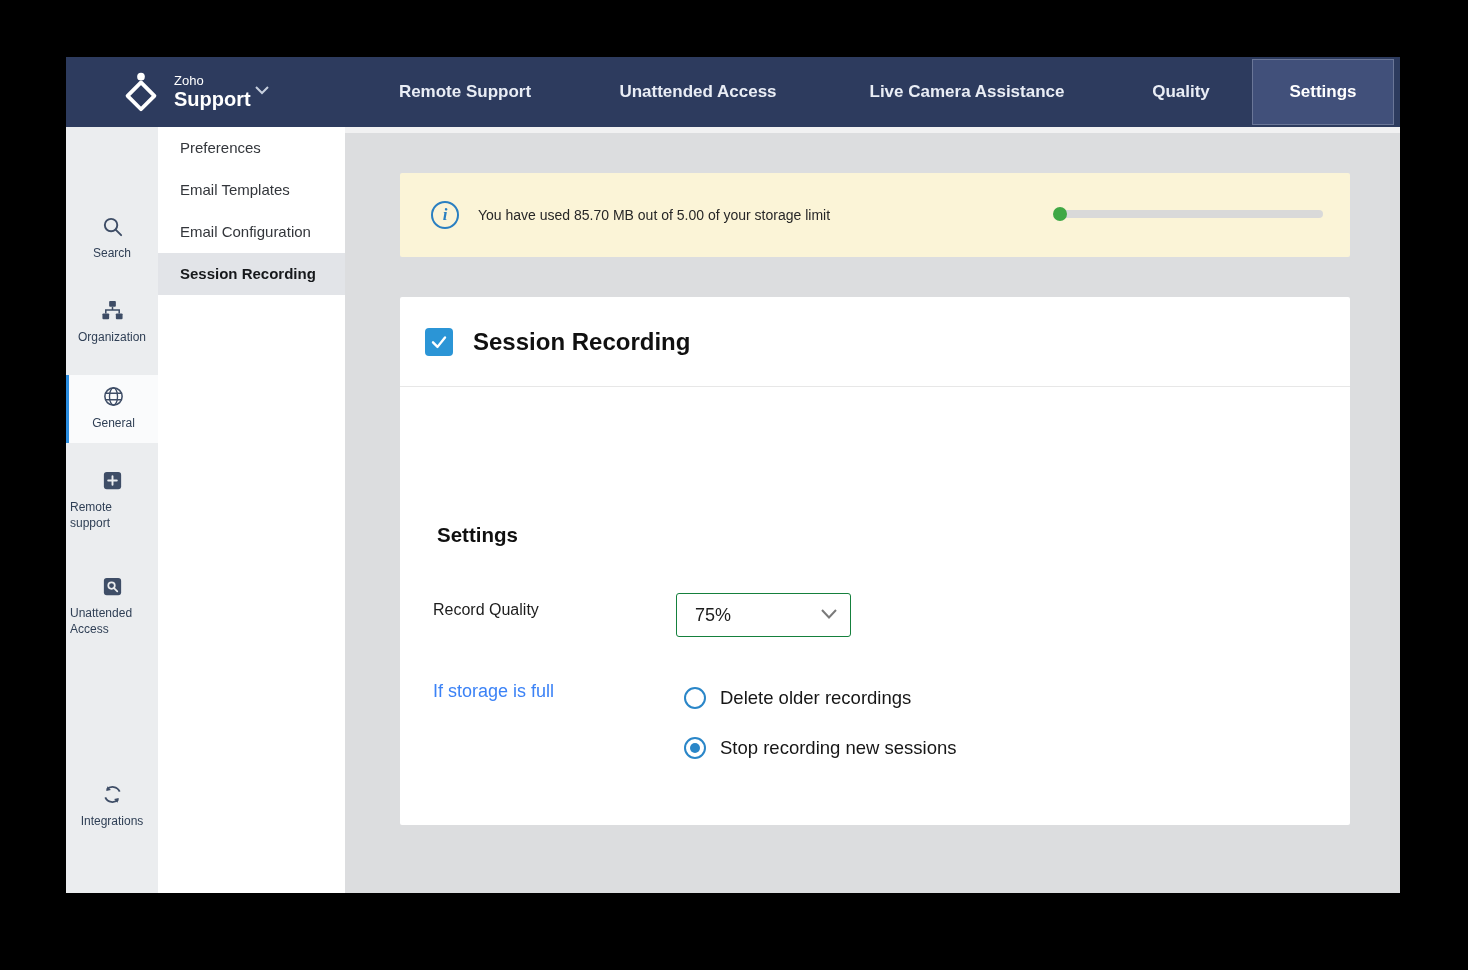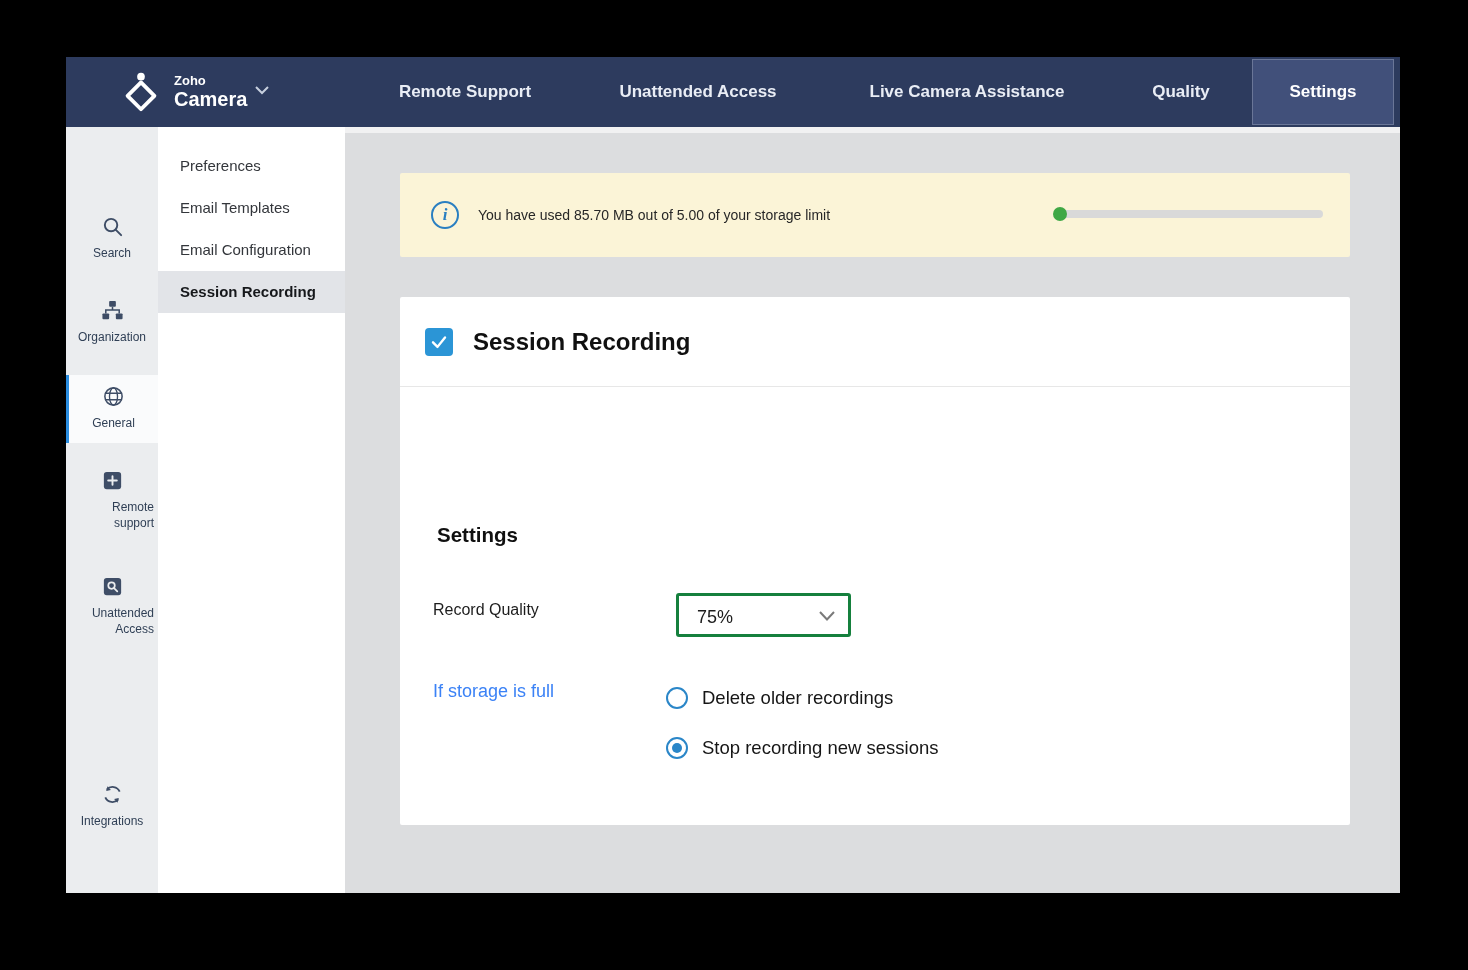--- a/index.html
+++ b/index.html
@@ -4,45 +4,45 @@
 <style>
   * { margin: 0; padding: 0; box-sizing: border-box; }
   html, body { width: 1468px; height: 970px; background: #000; font-family: "Liberation Sans", sans-serif; }
   .app-window { position: absolute; left: 66px; top: 57px; width: 1334px; height: 836px; background: #dcdddf; overflow: hidden; }
 
   
   .navbar { position: absolute; left: 0; top: 0; width: 1334px; height: 70px; background: #2d3b5e; }
   .logo-wrap { position: absolute; left: 52px; top: 13px; display: flex; align-items: center; }
   .logo-icon { width: 46px; height: 44px; }
   .logo-text { margin-left: 10px; color: #fff; line-height: 1.1; }
-  .logo-text .zoho { display: block; font-size: 13px; font-weight: 700; }
+  .logo-text .zoho { display: block; font-size: 13px; font-weight: 400; }
   .logo-text .assist { display: block; font-size: 20px; font-weight: 700; }
   .logo-chevron { position: absolute; left: 188px; top: 28px; }
   .nav-item { position: absolute; top: 0; height: 70px; line-height: 70px; text-align: center; color: #e9edf5; font-size: 17px; font-weight: 600; cursor: pointer; }
   .nav-remote { left: 299px; width: 200px; }
   .nav-unattended { left: 532px; width: 200px; }
   .nav-camera { left: 781px; width: 240px; }
   .nav-reports { left: 1040px; width: 150px; }
   .nav-settings { left: 1186px; width: 142px; top: 2px; height: 66px; line-height: 66px; background: #41507a; box-shadow: inset 0 0 0 1px rgba(255,255,255,0.22); color: #fff; }
 
   
   .icon-sidebar { position: absolute; left: 0; top: 70px; width: 92px; bottom: 0; background: #ebedef; }
   .side-item { position: absolute; left: 0; width: 92px; display: flex; flex-direction: column; align-items: center; cursor: pointer; padding-top: 6px; }
-  .side-item .lbl { margin-top: 7px; font-size: 12px; color: #2f3f55; text-align: right; line-height: 1.35; padding: 0 4px; }
+  .side-item .lbl { margin-top: 7px; font-size: 12px; color: #2f3f55; text-align: left; line-height: 1.35; padding: 0 4px; }
   .side-item.active { background: #fafbfc; border-left: 3px solid #2a8de0; padding-left: 0; }
   .si-search { top: 82px; height: 62px; }
   .si-org { top: 166px; height: 60px; }
   .si-general { top: 248px; height: 68px; padding-top: 10px; }
   .si-remote { top: 336px; height: 80px; }
   .si-unattended { top: 442px; height: 80px; }
   .si-security { top: 546px; height: 84px; }
   .si-integrations { top: 650px; height: 62px; }
 
   
-  .submenu { position: absolute; left: 92px; top: 70px; width: 187px; bottom: 0; background: #fff; padding-top: 18px; }
+  .submenu { position: absolute; left: 92px; top: 70px; width: 187px; bottom: 0; background: #fff; }
   .submenu-item { height: 42px; line-height: 42px; padding-left: 22px; font-size: 15px; color: #33363b; cursor: pointer; }
   .submenu-item.active { background: #e2e4e8; font-weight: 700; color: #16181b; }
 
   
   .main { position: absolute; left: 279px; top: 70px; right: 0; bottom: 0; background: #dcdddf; }
   .main-topstrip { position: absolute; left: 0; top: 0; right: 0; height: 6px; background: #f1f1f2; }
 
   
   .banner { position: absolute; left: 55px; top: 46px; width: 950px; height: 84px; background: #fbf4d7; border-radius: 2px; }
   .info-circle { position: absolute; left: 31px; top: 28px; width: 28px; height: 28px; border: 2px solid #2a7fc1; border-radius: 50%; color: #2a7fc1; font-family: "Liberation Serif", serif; font-style: italic; font-weight: 700; font-size: 17px; text-align: center; line-height: 24px; }
@@ -51,45 +51,45 @@
   .progress-dot { position: absolute; left: 653px; top: 34px; width: 14px; height: 14px; background: #3fa845; border-radius: 50%; }
 
   
   .card { position: absolute; left: 55px; top: 170px; width: 950px; height: 528px; background: #fff; border-radius: 2px; }
   .card-header { display: flex; align-items: center; height: 90px; padding-left: 25px; border-bottom: 1px solid #e7e7e7; }
   .checkbox { width: 28px; height: 28px; background: #2b95d6; border-radius: 4px; display: flex; align-items: center; justify-content: center; cursor: pointer; }
   .card-title { margin-left: 20px; font-size: 24px; font-weight: 700; color: #101010; }
   .card-desc { position: absolute; left: 33px; top: 116px; width: 820px; font-size: 18.5px; line-height: 1.75; color: #1d1d1d; }
   .settings-heading { position: absolute; left: 37px; top: 226px; font-size: 20.5px; font-weight: 700; color: #101010; }
   .rq-label { position: absolute; left: 33px; top: 304px; font-size: 16px; color: #1c1c1c; }
-  .dropdown { position: absolute; left: 276px; top: 296px; width: 175px; height: 44px; background: #fff; border: 3px solid #15803d; border-radius: 3px; cursor: pointer; }
+  .dropdown { position: absolute; left: 276px; top: 296px; width: 175px; height: 44px; background: #fff; border: 1px solid #15803d; border-radius: 3px; cursor: pointer; }
   .dropdown .value { position: absolute; left: 18px; top: 0; height: 42px; line-height: 42px; font-size: 18px; color: #1c1c1c; }
   .dropdown .chev { position: absolute; right: 12px; top: 14px; }
   .storage-label { position: absolute; left: 33px; top: 384px; font-size: 18px; color: #3b82f6; }
-  .radio-row { position: absolute; left: 266px; display: flex; align-items: center; cursor: pointer; }
+  .radio-row { position: absolute; left: 284px; display: flex; align-items: center; cursor: pointer; }
   .radio-row.r1 { top: 390px; }
   .radio-row.r2 { top: 440px; }
   .radio { width: 22px; height: 22px; border: 2px solid #2a86c8; border-radius: 50%; background: #fff; display: flex; align-items: center; justify-content: center; }
   .radio.selected::after { content: ""; width: 10px; height: 10px; border-radius: 50%; background: #2a86c8; }
   .radio-label { margin-left: 14px; font-size: 18.5px; color: #161616; }
 </style>
 </head>
 <body>
 
 <div class="app-window">
 
   <nav class="navbar">
     <div class="logo-wrap">
       <svg class="logo-icon" viewBox="0 0 48 44">
         <circle cx="24" cy="6" r="4" fill="#fff"></circle>
         <path d="M24 12 L38 26 L24 40 L10 26 Z" fill="none" stroke="#fff" stroke-width="4" stroke-linejoin="round"></path>
       </svg>
       <div class="logo-text">
         <span class="zoho">Zoho</span>
-        <span class="assist">Camera</span>
+        <span class="assist">Support</span>
       </div>
     </div>
     <svg class="logo-chevron" width="16" height="10" viewBox="0 0 16 10">
       <polyline points="2,2 8,8 14,2" fill="none" stroke="#c7cfde" stroke-width="2"></polyline>
     </svg>
 
     <div class="nav-item nav-remote">Remote Support</div>
     <div class="nav-item nav-unattended">Unattended Access</div>
     <div class="nav-item nav-camera">Live Camera Assistance</div>
     <div class="nav-item nav-reports">Quality</div>

